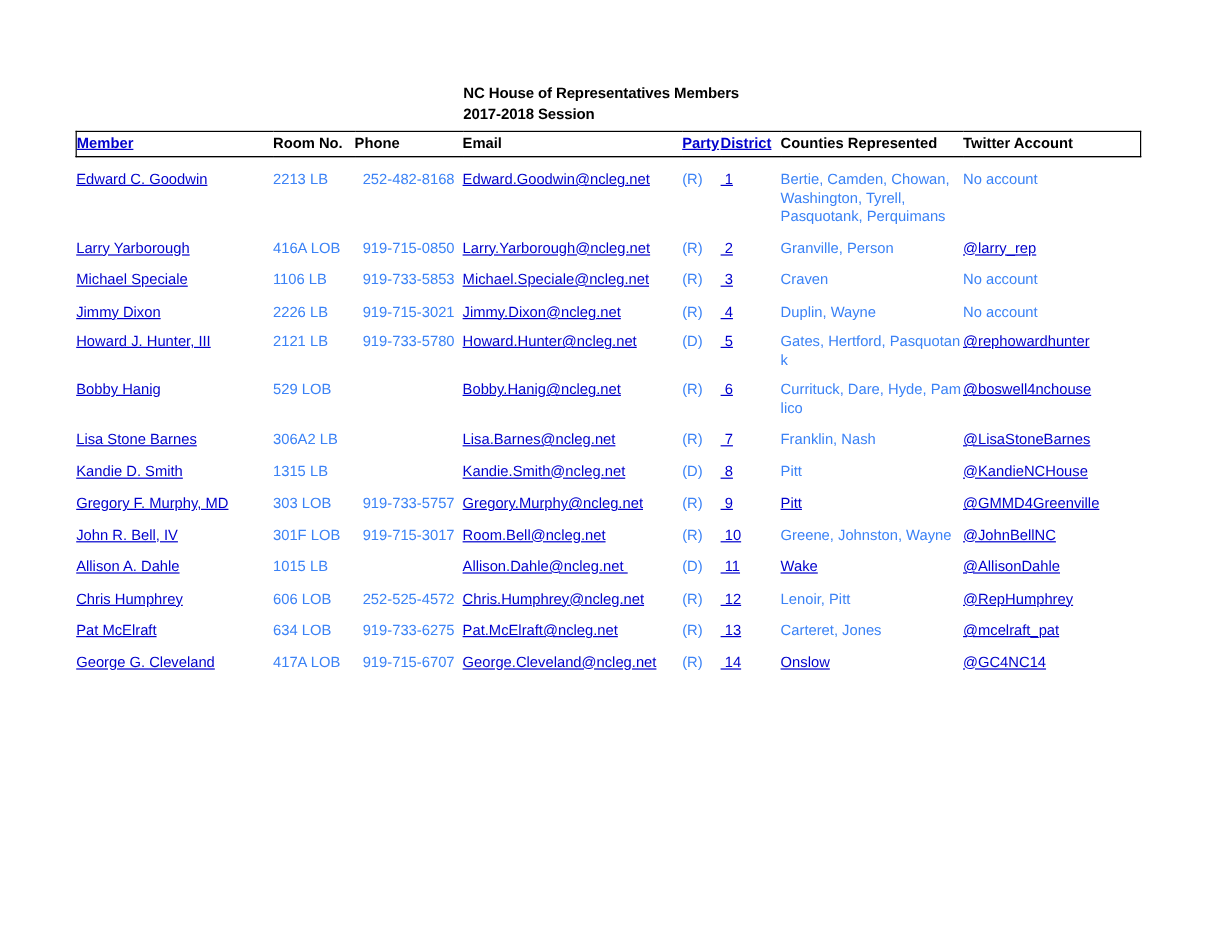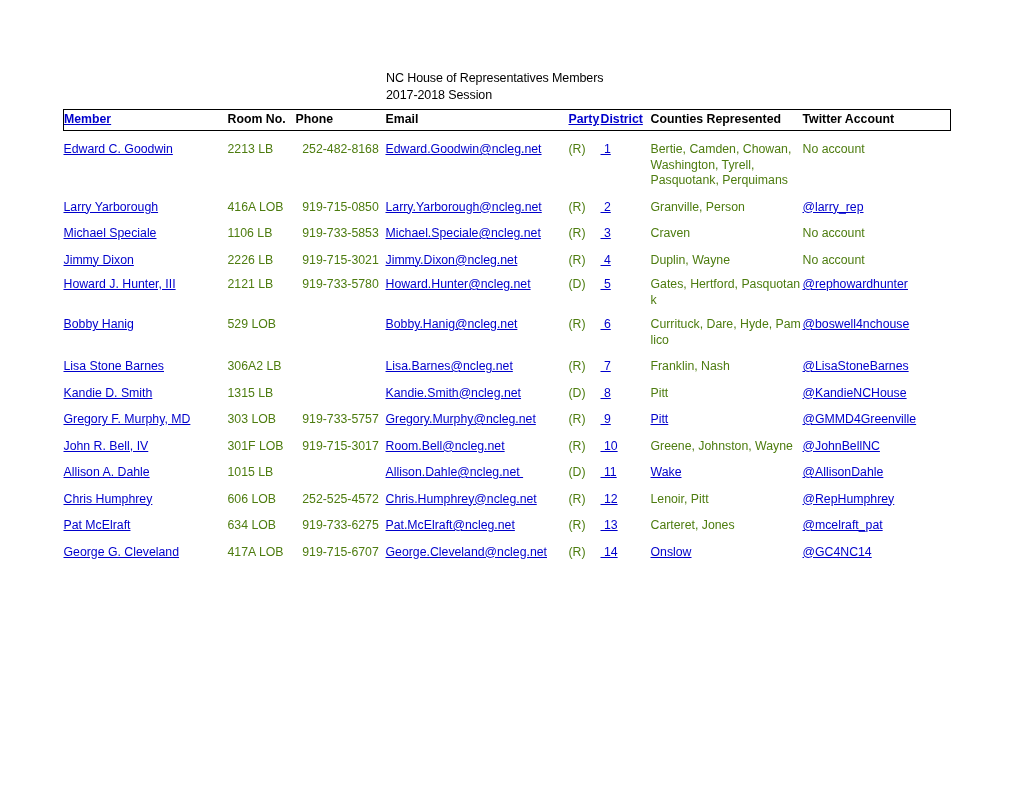--- a/index.html
+++ b/index.html
@@ -21,21 +21,21 @@
     height: 788px;
     box-sizing: border-box;
   }
 
   
   .title-block {
     position: absolute;
     left: 386px;
     top: 70px;
     font-size: 12.5px;
-    font-weight: normal;
+    font-weight: bold;
     line-height: 17px;
     letter-spacing: -0.1px;
   }
   .title-line { white-space: nowrap; }
 
   
   .member-table {
     position: absolute;
     left: 63px;
     top: 109px;
@@ -98,21 +98,21 @@
   th.h-district { }
   th.h-counties { }
   th.h-twitter  { }
 
   
   .lnk {
     color: #0000CC;
     text-decoration: underline;
     cursor: pointer;
   }
-  .plain { color: #4d7c0f; text-decoration: none; }
+  .plain { color: #3b82f6; text-decoration: none; }
 
   
   .counties-text {
     display: block;
     word-break: break-all;
     line-height: 15.5px;
   }
   .counties-nowrap { word-break: normal; }
 
   .district-link { white-space: pre; }

